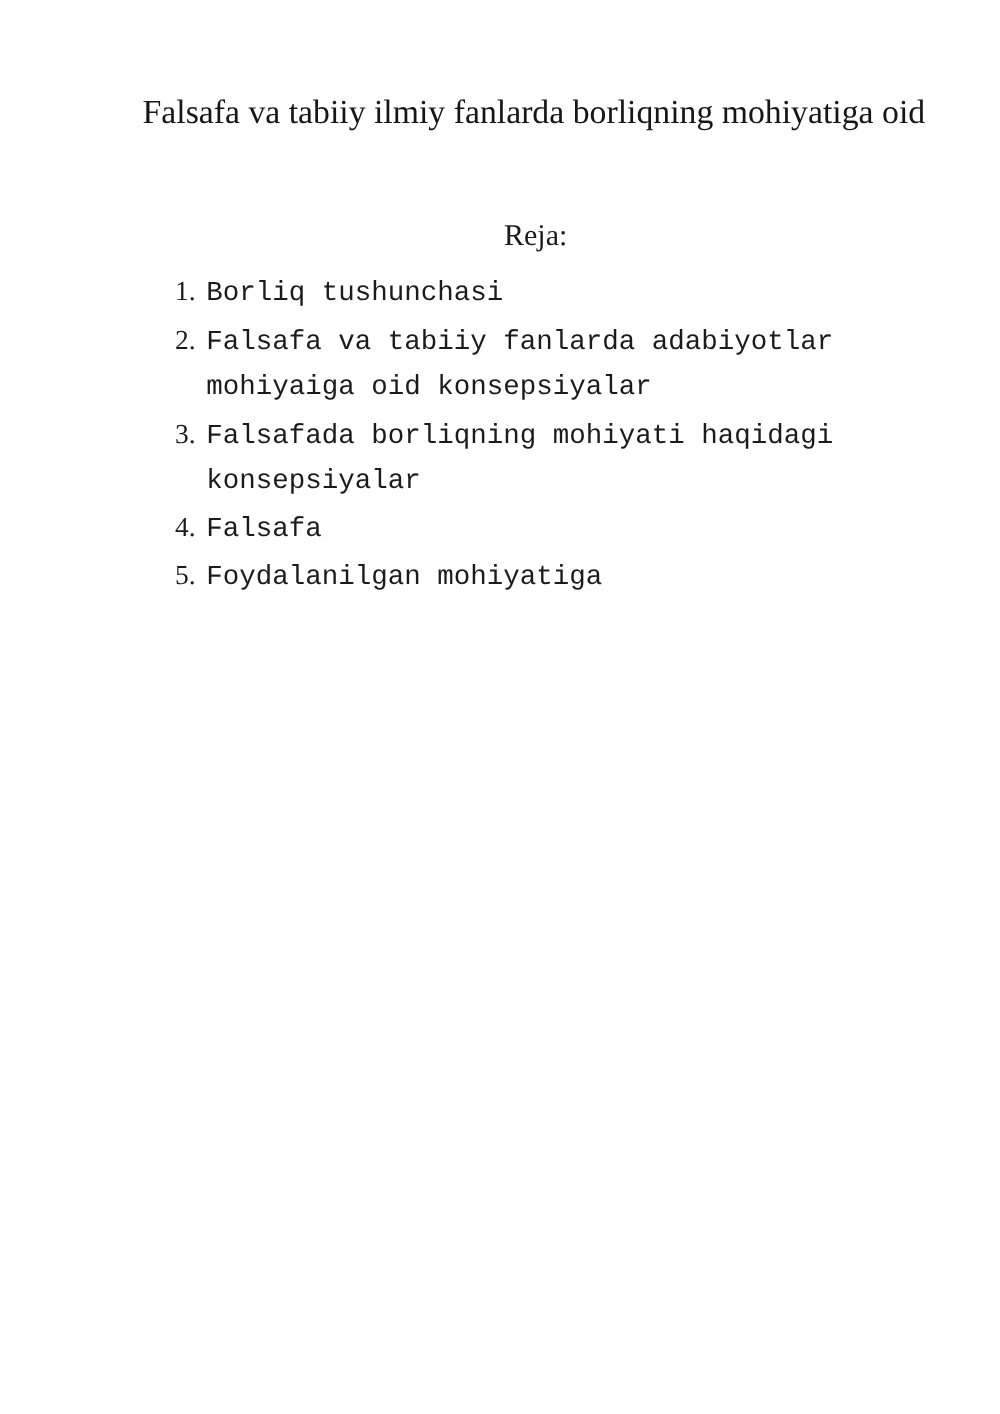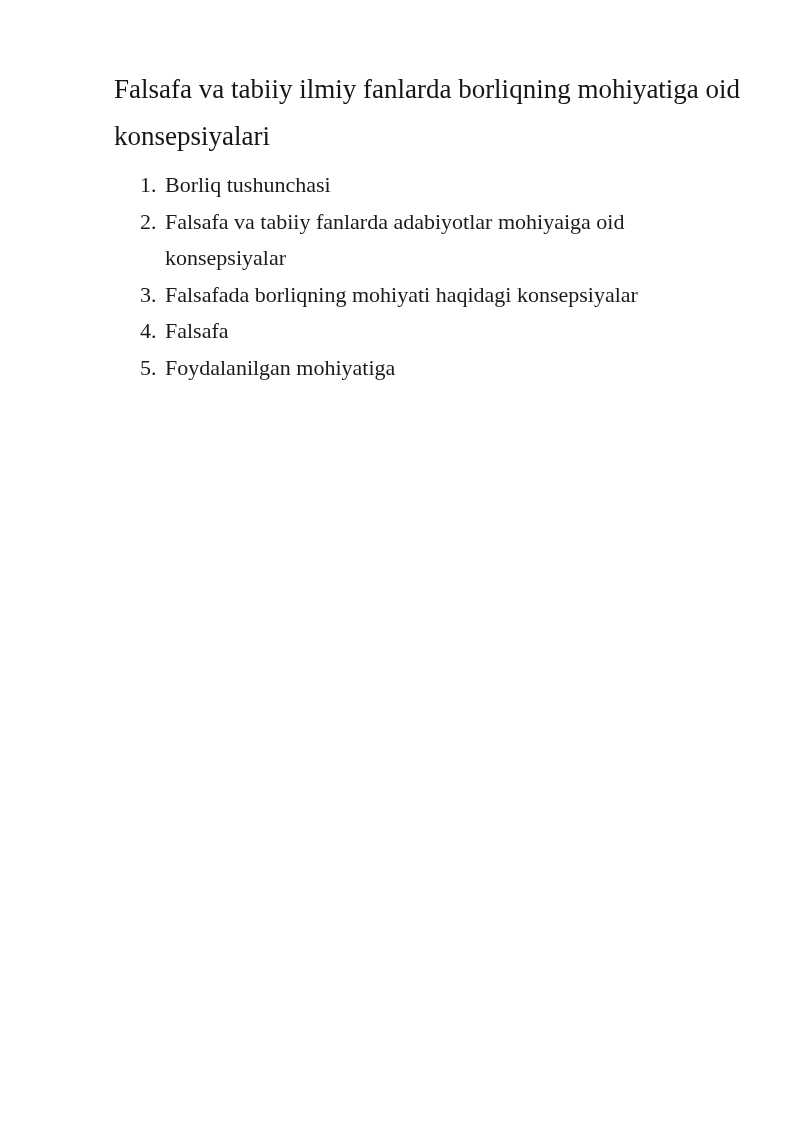--- a/index.html
+++ b/index.html
@@ -54,33 +54,34 @@
   }
   .plan-item .num {
     flex: none;
     box-sizing: border-box;
     width: 51px;
     padding-left: 26px;
     text-align: left;
   }
   .plan-item .txt {
     flex: 1 1 auto;
+    font-family: Liberation Mono, monospace;
   }
 </style>
 </head>
 <body>
 
 <div class="page">
   <div class="content">
 
     <div class="title">
       <span class="title-line">Falsafa va tabiiy ilmiy fanlarda borliqning mohiyatiga oid</span>
-      <span class="title-line">konsepsiyalari</span>
     </div>
 
+    <div class="section-heading">Reja:</div>
 
     <div class="plan-list">
       <div class="plan-item">
         <span class="num">1.</span>
         <span class="txt">Borliq tushunchasi</span>
       </div>
       <div class="plan-item">
         <span class="num">2.</span>
         <span class="txt">Falsafa va tabiiy fanlarda adabiyotlar mohiyaiga oid konsepsiyalar</span>
       </div>

